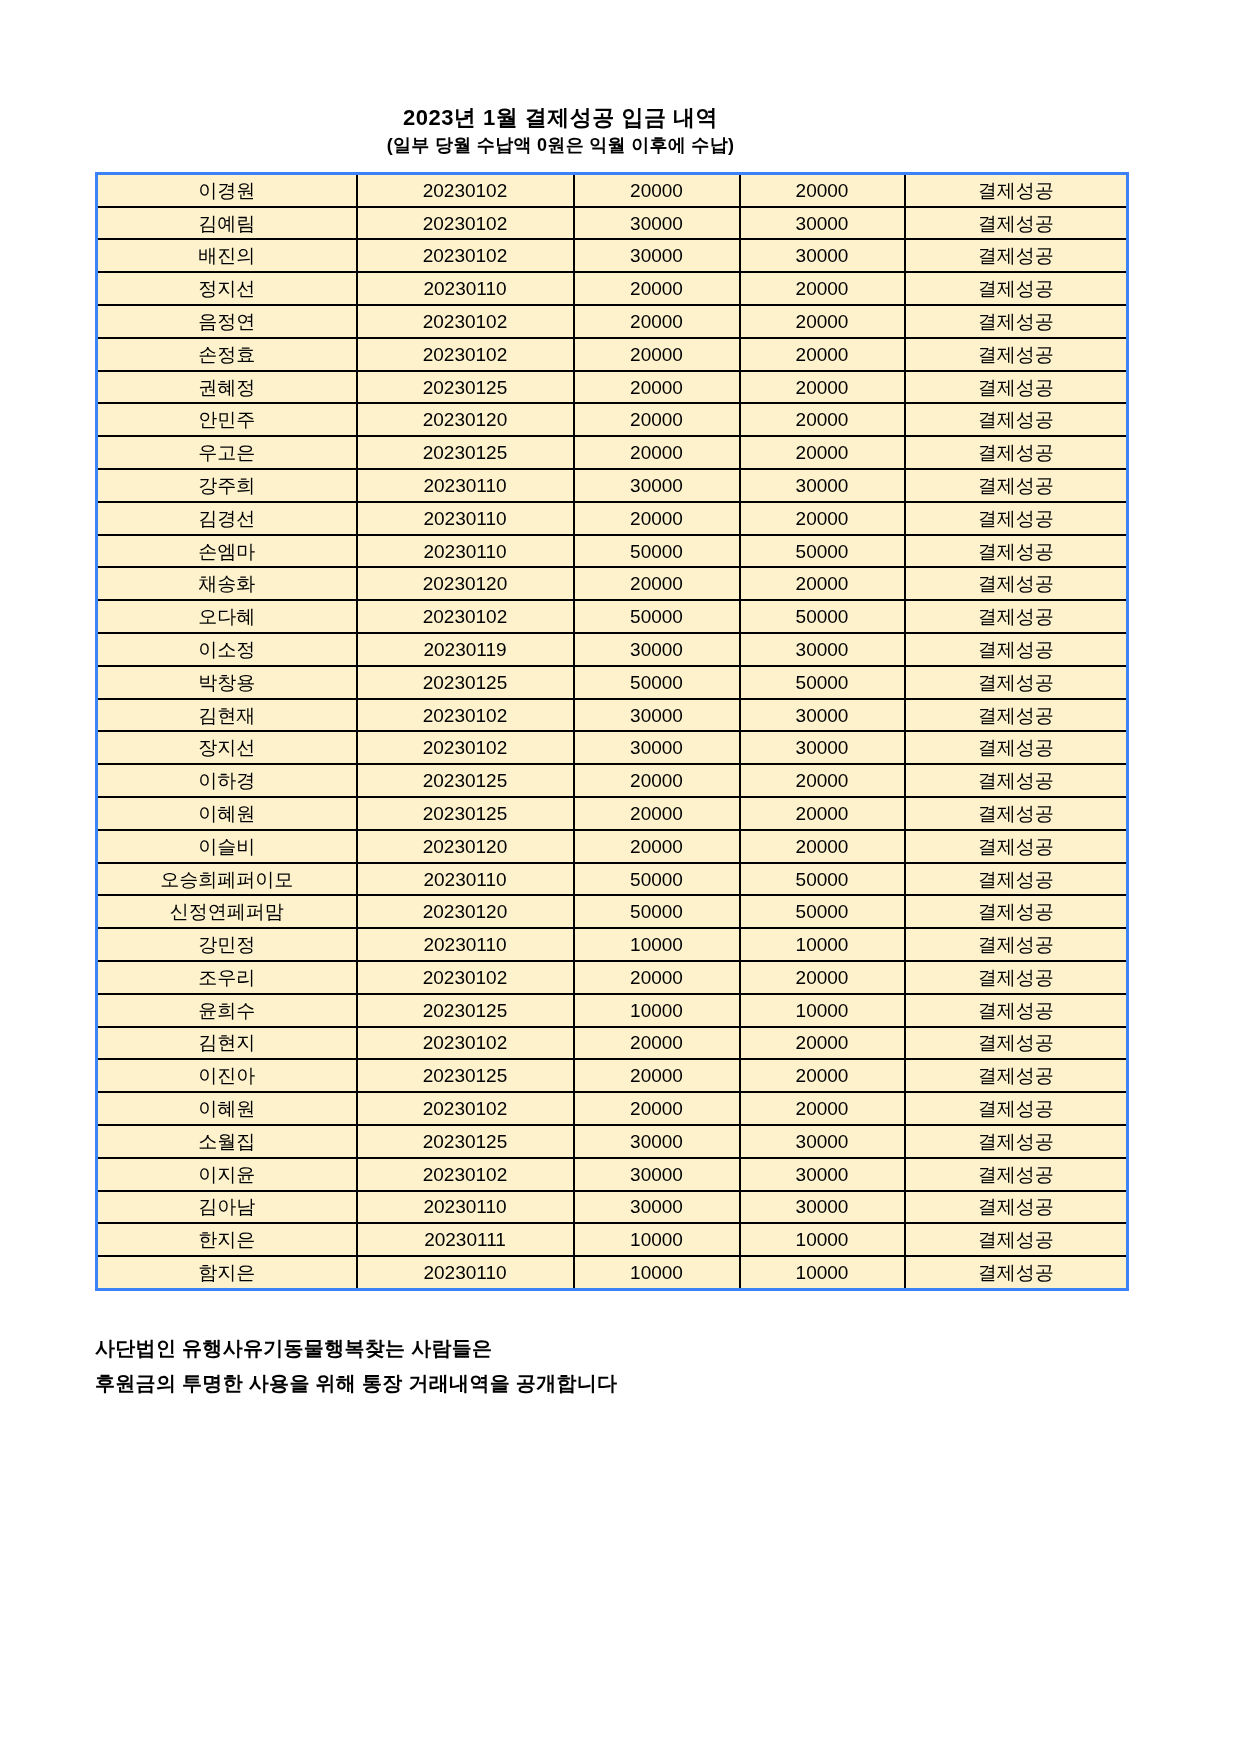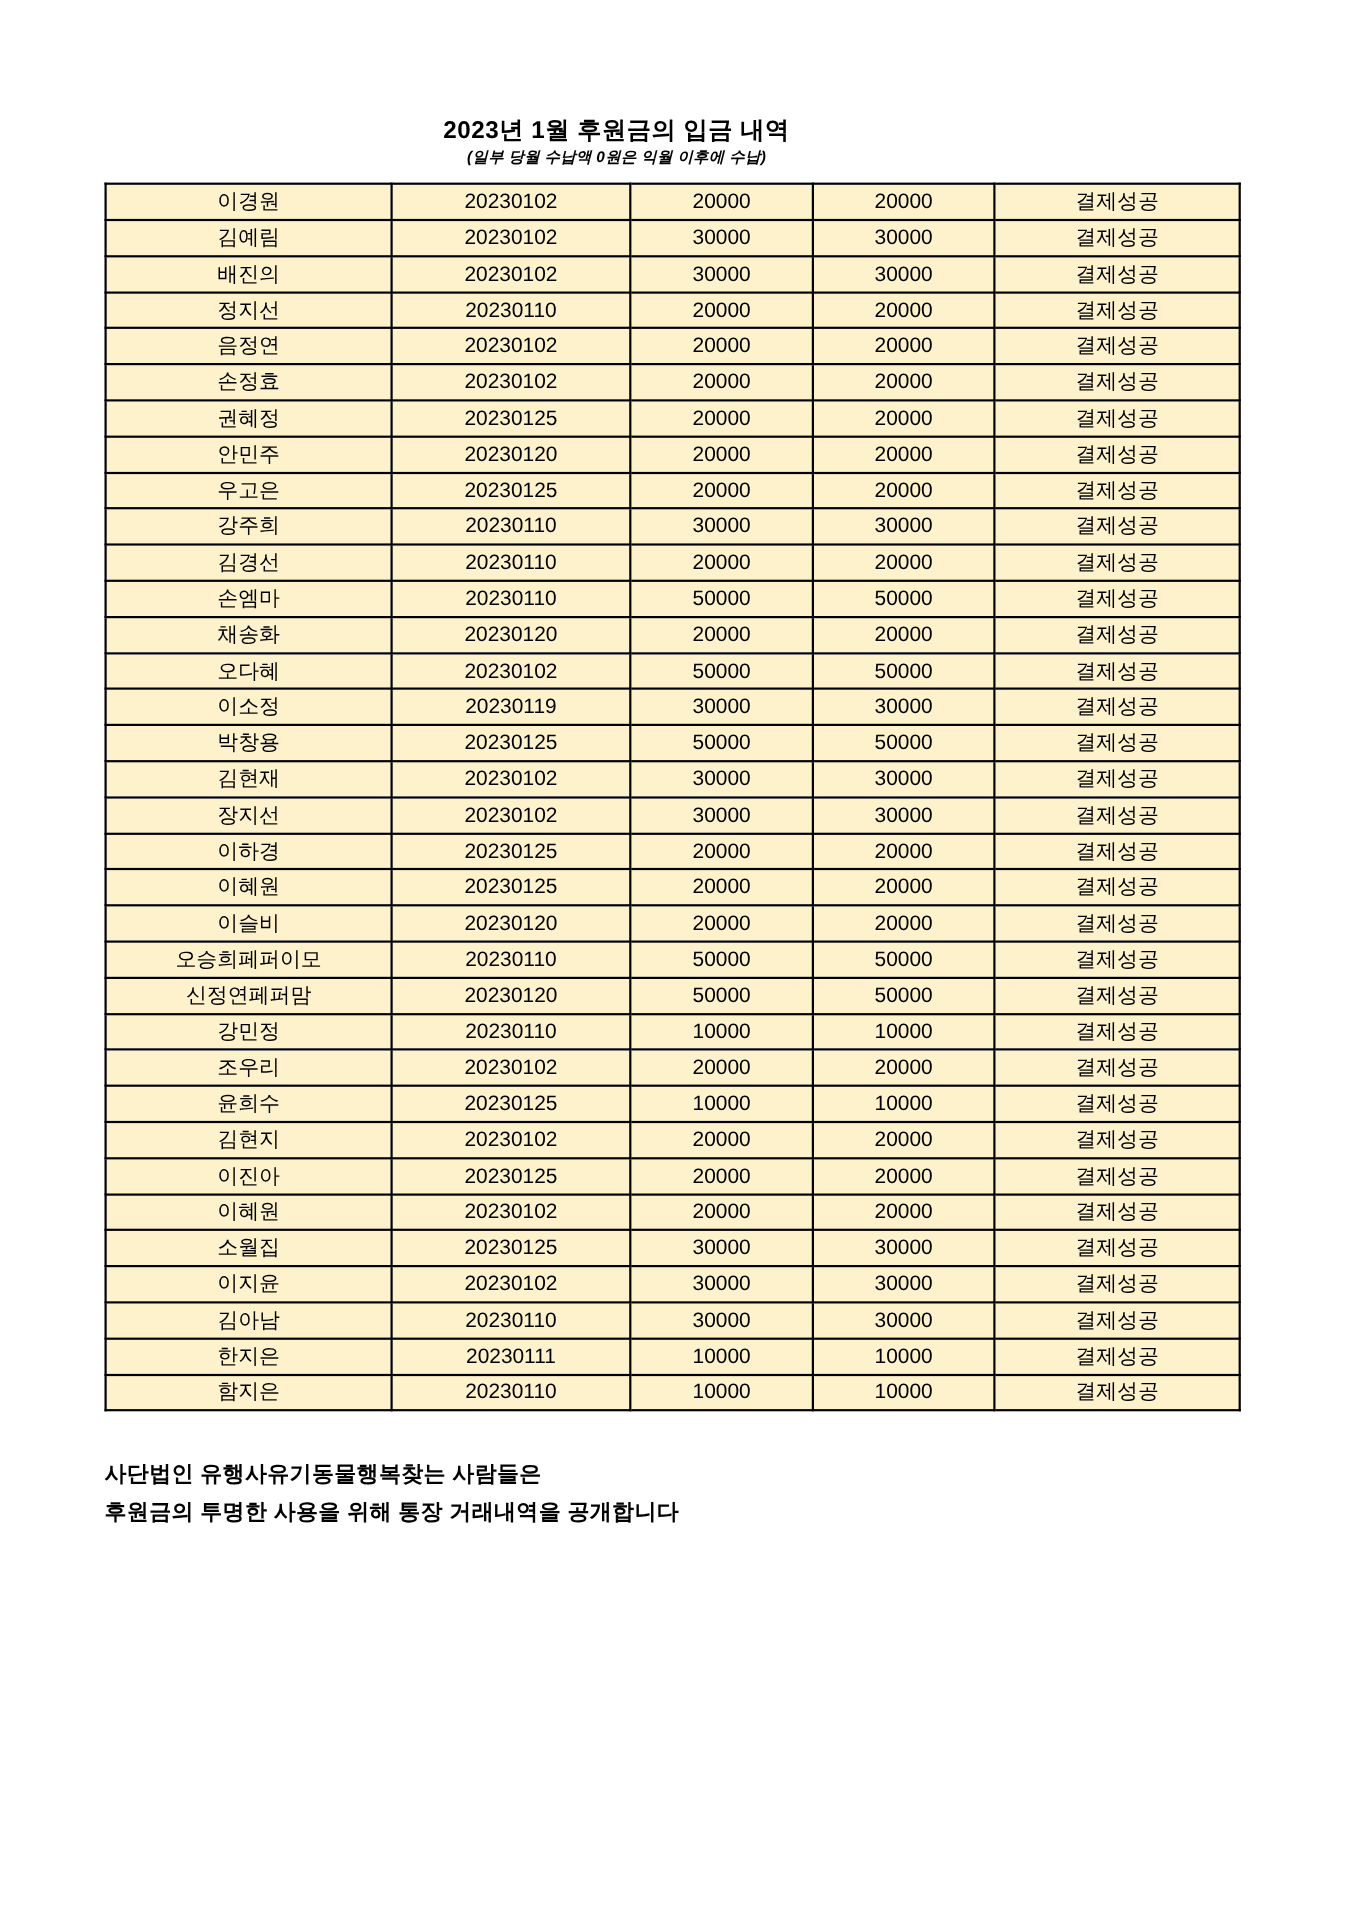--- a/index.html
+++ b/index.html
@@ -21,32 +21,31 @@
     padding-right: 100px;
     box-sizing: border-box;
   }
   .doc-title {
     font-size: 22px;
     font-weight: bold;
     line-height: 1.35;
     letter-spacing: 0.5px;
   }
   .doc-subtitle {
-    font-size: 14px;
+    font-size: 18px;
     font-weight: bold;
     line-height: 1.4;
     letter-spacing: 0.3px;
-    font-style: italic;
   }
   .ledger-table {
     border-collapse: collapse;
     table-layout: fixed;
     margin: 14px 0 0 95px;
     width: 1031px;
-    border: 1px solid #3b82f6;
+    border: 3px solid #3b82f6;
   }
   .ledger-table td {
     border: 2px solid #000000;
     background: #FDF2CC;
     height: 30.8px;
     padding: 0;
     text-align: center;
     vertical-align: middle;
     font-size: 19px;
     line-height: 1;
@@ -67,21 +66,21 @@
     font-size: 20px;
     font-weight: bold;
     line-height: 1.75;
     letter-spacing: 0.3px;
   }
 </style>
 </head>
 <body>
 
 <div class="doc-header">
-  <div class="doc-title">2023년 1월 후원금의 입금 내역</div>
+  <div class="doc-title">2023년 1월 결제성공 입금 내역</div>
   <div class="doc-subtitle">(일부 당월 수납액 0원은 익월 이후에 수납)</div>
 </div>
 
 <table class="ledger-table">
   <colgroup>
     <col class="col-name">
     <col class="col-date">
     <col class="col-amt1">
     <col class="col-amt2">
     <col class="col-status">

